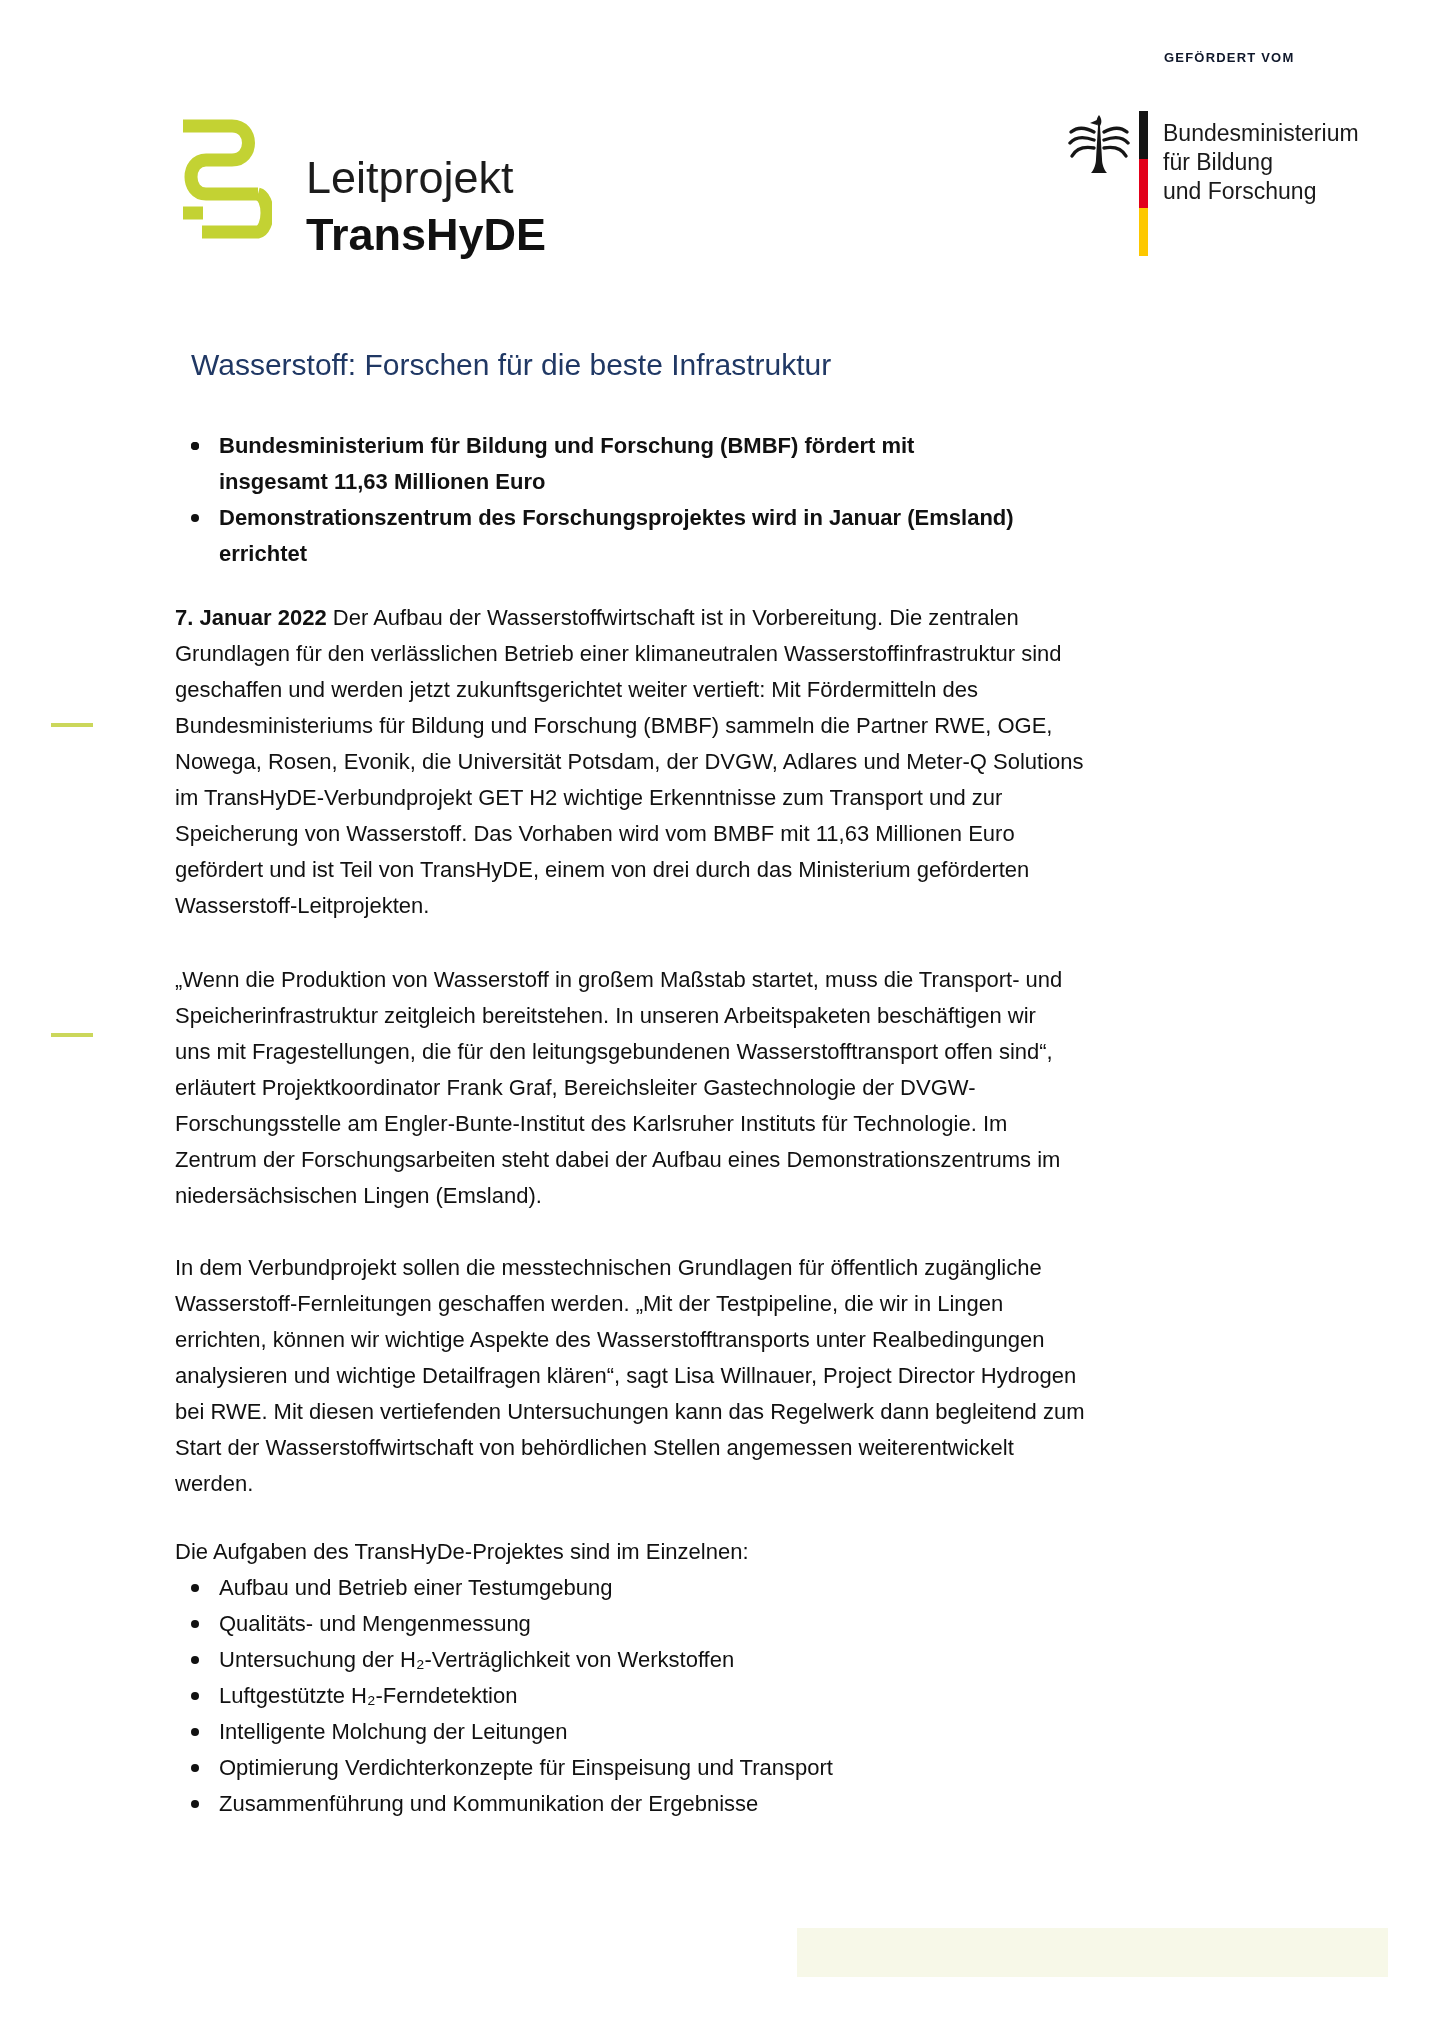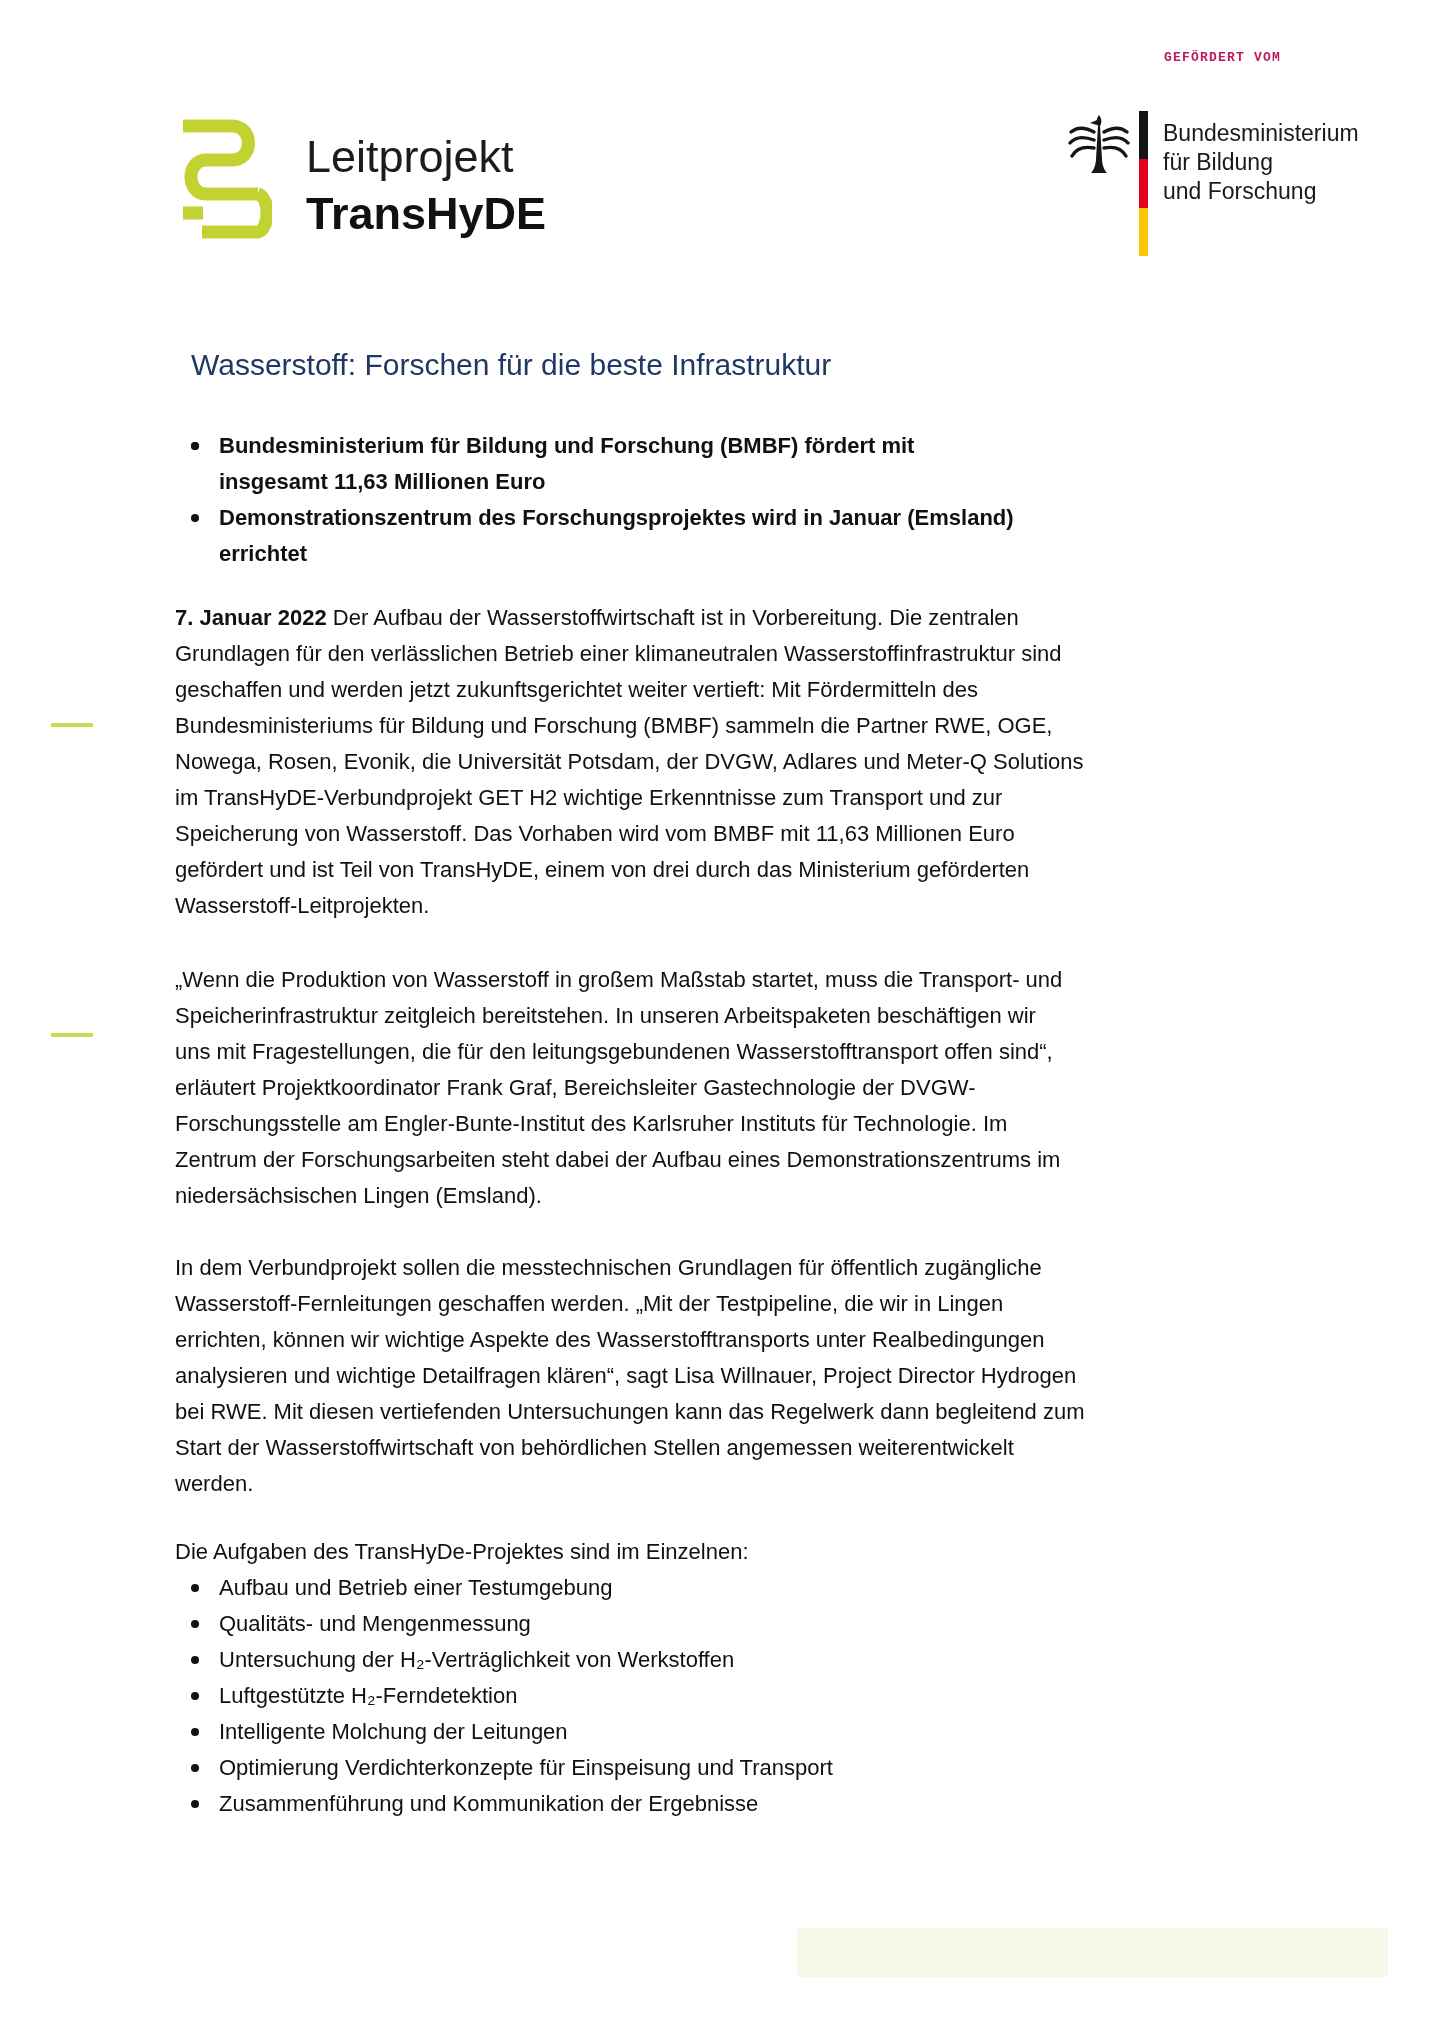--- a/index.html
+++ b/index.html
@@ -15,39 +15,39 @@
   }
 
   
   .funded-by {
     position: absolute;
     left: 1164px;
     top: 50px;
     font-size: 13px;
     font-weight: bold;
     letter-spacing: 1.2px;
-    color: #be185d;
-    font-family: Liberation Mono, monospace;
+    color: #0f172a;
   }
 
   
   .brand {
     position: absolute;
     left: 175px;
     top: 112px;
     display: flex;
     align-items: flex-start;
   }
   .brand-icon { flex: 0 0 97px; }
   .brand-text { margin: 16px 0 0 34px; }
   .brand-line1 {
     font-size: 45px;
     line-height: 57px;
     font-weight: normal;
     color: #1c1c1c;
+    margin-top: 21px;
   }
   .brand-line2 {
     font-size: 45px;
     line-height: 57px;
     font-weight: bold;
     color: #111111;
   }
 
   
   .ministry {

